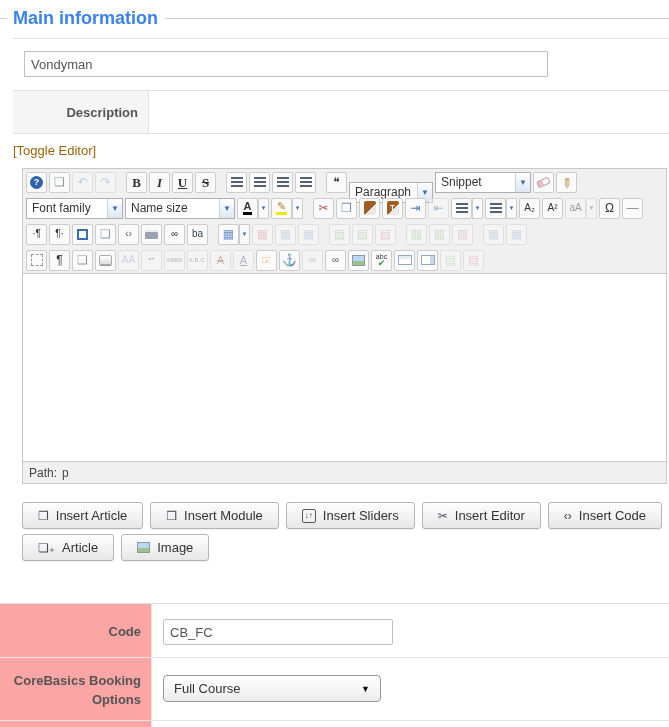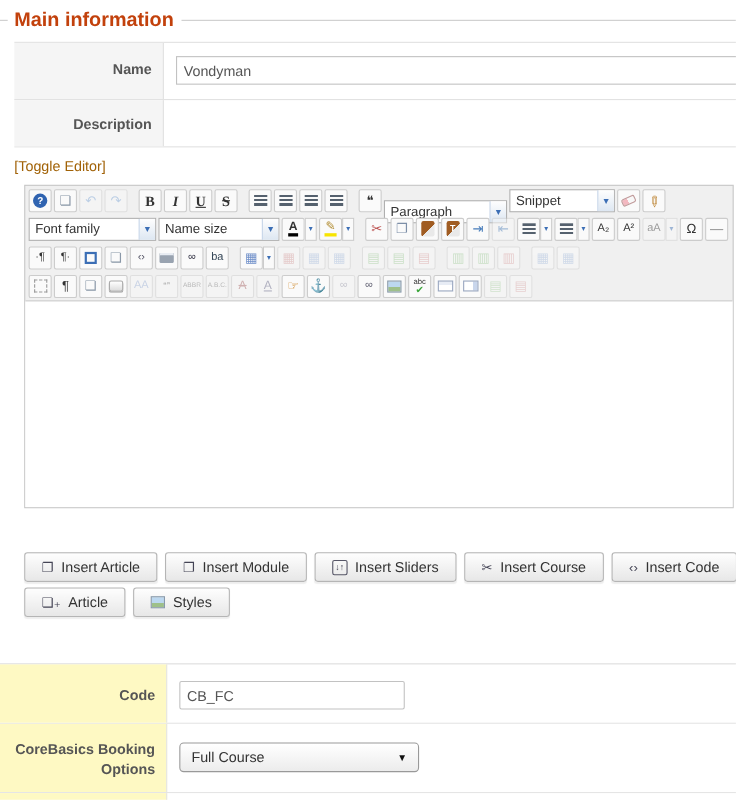--- a/index.html
+++ b/index.html
@@ -3,21 +3,21 @@
 <meta charset="utf-8">
 <style>
   * { margin:0; padding:0; box-sizing:border-box; }
   html,body { width:669px; height:727px; overflow:hidden; background:#fff;
     font-family:"Liberation Sans", sans-serif; font-size:13px; color:#333; }
   body { position:relative; }
 
   
   .legend-row{ position:absolute; left:0; top:8px; width:669px; display:flex; align-items:center; }
   .legend-dash{ width:7px; border-top:1px solid #ccc; }
-  .legend-text{ font-size:18px; font-weight:bold; color:#c2410c; padding:0 7px 0 6px; white-space:nowrap; }
+  .legend-text{ font-size:18px; font-weight:bold; color:#3b82f6; padding:0 7px 0 6px; white-space:nowrap; }
   .legend-line{ flex:1; border-top:1px solid #ccc; }
 
   
   .ftable{ position:absolute; left:13px; top:38px; width:687px; border-top:1px solid #e2e2e2; }
   .frow{ display:flex; border-bottom:1px solid #e2e2e2; }
   .flabel{ width:136px; background:#f5f5f5; border-right:1px solid #e2e2e2; text-align:right;
     padding-right:10px; font-weight:bold; color:#555; }
   .frow-name{ height:52px; } .frow-name .flabel{ padding-top:16px; }
   .frow-desc{ height:43px; } .frow-desc .flabel{ padding-top:14px; }
   .fvalue{ flex:1; }
@@ -82,46 +82,45 @@
   .ibtn{ height:27px; border:1px solid #b5b5b5; border-radius:3px;
     background:linear-gradient(#fefefe,#e7e7e7); color:#333; font-family:"Liberation Sans",sans-serif;
     font-size:13px; display:inline-flex; align-items:center; gap:7px; padding:0 15px; cursor:pointer;
     box-shadow:0 1px 1px rgba(0,0,0,.07); white-space:nowrap; flex:none; }
   .ibtn .ic{ font-size:12px; color:#445; font-style:normal; }
   .ibtn .ic.boxed{ border:1px solid #556; border-radius:2px; font-size:8px; padding:2px 2px; line-height:1; }
 
   
   .btable{ position:absolute; left:0; top:603px; width:700px; border-top:1px solid #ddd; }
   .brow{ display:flex; border-bottom:1px solid #e5e5e5; }
-  .blabel{ width:152px; background:#fef9c3; border-right:1px solid #e5e5e5; text-align:right;
+  .blabel{ width:152px; background:#fca5a5; border-right:1px solid #e5e5e5; text-align:right;
     padding-right:10px; font-weight:bold; color:#555; line-height:19px; }
   .brow-code{ height:54px; } .brow-code .blabel{ padding-top:18px; }
   .brow-code .bvalue{ padding:15px 0 0 11px; }
-  .code-input{ width:205px; border-radius:2px; }
+  .code-input{ width:230px; border-radius:2px; }
   .brow-book{ height:63px; } .brow-book .blabel{ padding-top:13px; }
   .brow-book .bvalue{ padding:17px 0 0 11px; }
   .select{ width:218px; height:27px; border:1px solid #999; border-radius:4px;
     background:linear-gradient(#fff,#ececec); display:flex; align-items:center; padding:0 10px;
     cursor:pointer; color:#333; }
   .select .chev{ margin-left:auto; font-size:9px; color:#111; }
   .brow-partial{ height:7px; border-bottom:none; }
   .bvalue{ flex:1; }
 </style>
 </head>
 <body>
 
 <div class="legend-row">
   <span class="legend-dash"></span>
   <span class="legend-text">Main information</span>
   <span class="legend-line"></span>
 </div>
 
 <div class="ftable">
   <div class="frow frow-name">
-    <div class="flabel">Name</div>
     <div class="fvalue">
       <input class="txt name-input" value="Vondyman" style="">
     </div>
   </div>
   <div class="frow frow-desc">
     <div class="flabel">Description</div>
     <div class="fvalue"></div>
   </div>
 </div>
 
@@ -164,37 +163,37 @@
       <span class="tbtn k-bars">
         <i></i>
       </span>
       <span class="tbtn k-bars">
         <i></i>
       </span>
       <span class="tsep"></span>
       <span class="tbtn">
         <i style="color: rgb(51, 51, 51);">❝</i>
       </span>
-      <span class="tsel" style="width: 112px; margin-top: 20px;">
+      <span class="tsel" style="width: 84px; margin-top: 20px;">
         <span>Paragraph</span>
         <span class="arr">▼</span>
       </span>
       <span class="tsel" style="width: 96px;">
         <span>Snippet</span>
         <span class="arr">▼</span>
       </span>
       <span class="tbtn k-eraser">
         <i></i>
       </span>
       <span class="tbtn k-broom">
         <i style="color: rgb(192, 138, 62);">✐</i>
       </span>
     </div>
   <div class="trow" id="tr1">
-      <span class="tsel" style="width: 116px;">
+      <span class="tsel" style="width: 97px;">
         <span>Font family</span>
         <span class="arr">▼</span>
       </span>
       <span class="tsel" style="width: 110px;">
         <span>Name size</span>
         <span class="arr">▼</span>
       </span>
       <span class="tbtn k-fore">
         <i>A</i>
       </span>
@@ -370,53 +369,57 @@
         <i></i>
       </span>
       <span class="tbtn dis">
         <i style="color: rgb(174, 212, 165);">▤</i>
       </span>
       <span class="tbtn dis">
         <i style="color: rgb(220, 170, 170);">▤</i>
       </span>
     </div>
   <div class="content"></div>
+  <div class="pathbar">
+    <span>Path:</span>
+    <span>p</span>
+  </div>
 </div>
 
 <div class="insert-rows">
   <div class="irow" id="ib1">
       <button class="ibtn">
         <i class="ic">❐</i>
         <span>Insert Article</span>
       </button>
       <button class="ibtn">
         <i class="ic">❐</i>
         <span>Insert Module</span>
       </button>
       <button class="ibtn">
         <i class="ic boxed">↓↑</i>
         <span>Insert Sliders</span>
       </button>
       <button class="ibtn">
         <i class="ic">✂</i>
-        <span>Insert Course</span>
+        <span>Insert Editor</span>
       </button>
       <button class="ibtn">
         <i class="ic">‹›</i>
         <span>Insert Code</span>
       </button>
     </div>
   <div class="irow" id="ib2">
       <button class="ibtn">
         <i class="ic">❏₊</i>
         <span>Article</span>
       </button>
       <button class="ibtn">
         <i class="ic ic-image"></i>
-        <span>Styles</span>
+        <span>Image</span>
       </button>
     </div>
 </div>
 
 <div class="btable">
   <div class="brow brow-code">
     <div class="blabel">Code</div>
     <div class="bvalue">
       <input class="txt code-input" value="CB_FC" style="">
     </div>

